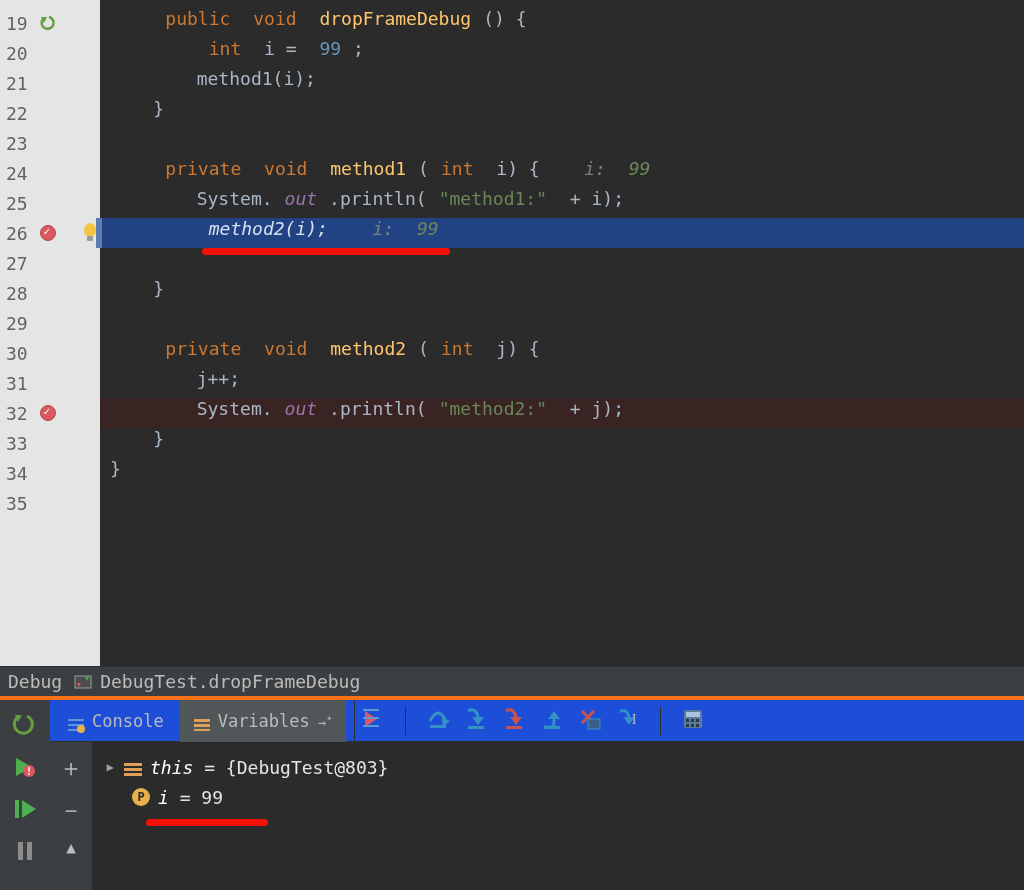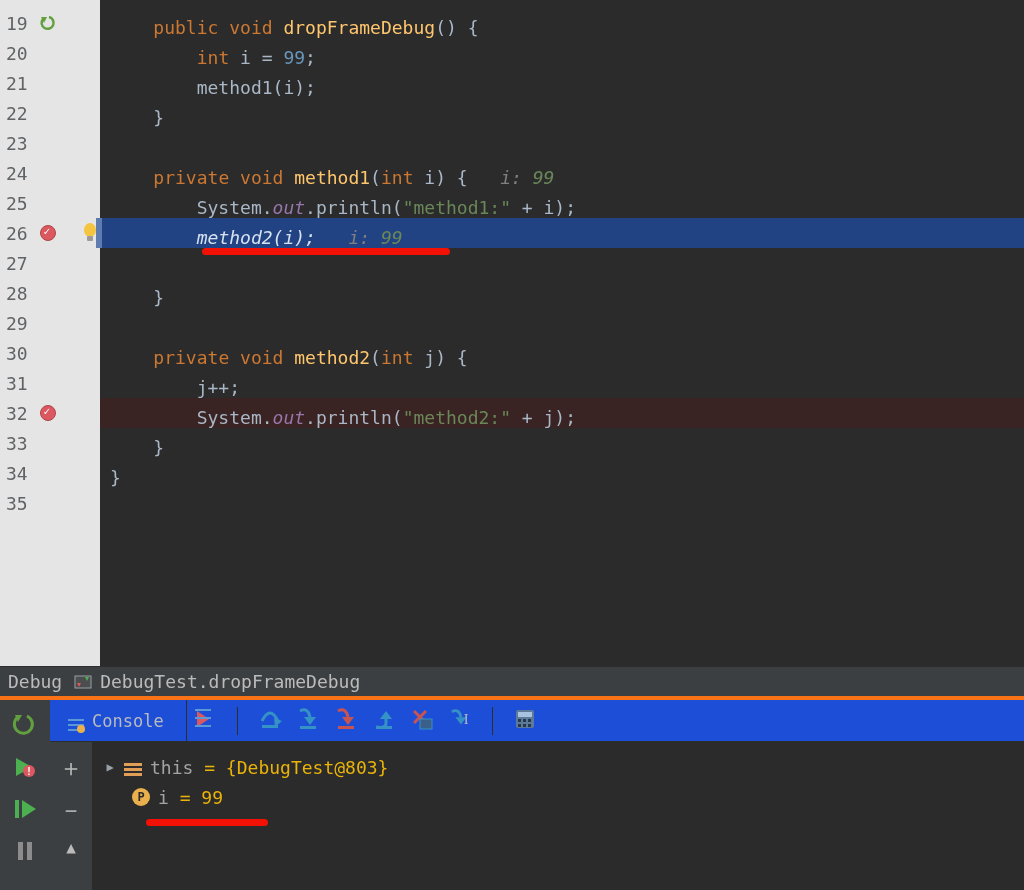--- a/index.html
+++ b/index.html
@@ -47,24 +47,25 @@
     gap:4px;
   }
   .code {
     flex:1 1 auto;
     padding-top:8px;
     position:relative;
   }
   .code-row {
     height:30px;
     display:flex;
-    align-items:flex-end;
+    align-items:flex-start;
     padding-left:10px;
     white-space:pre;
     position:relative;
+    gap:12px;
   }
   .row-highlight-exec { background:#214283; }
   .row-highlight-bp { background:#3a2323; }
 
   .exec-bar {
     position:absolute;
     left:-4px;
     top:0;
     width:6px;
     height:30px;
@@ -179,22 +180,22 @@
     flex:1;
     padding:10px 8px;
     color:#bbbbbb;
     font-size:18px;
     position:relative;
   }
   .var-row{height:30px;display:flex;align-items:center;gap:8px;padding-left:4px;}
   .expand-tri{font-size:12px;color:#9aa0a6;width:12px;text-align:center;}
   .obj-icon{width:18px;height:14px;}
   .p-badge{width:18px;height:18px;border-radius:50%;background:#eab04d;color:#2b2b2b;font-weight:bold;font-size:12px;display:flex;align-items:center;justify-content:center;font-family:Menlo,monospace;}
-  .var-name{color:#a3a3a3;}
-  .var-val{color:#eab308;}
+  .var-name{color:#ffffff;font-style:italic;}
+  .var-val{color:#e5e5e5;}
 
   
   .icon20{width:20px;height:20px;}
   svg{overflow:visible;}
 </style>
 </head>
 <body>
 
 <div class="editor">
   <div class="gutter" id="gutter">
@@ -351,20 +352,31 @@
         <span class="thread-icon">
           <svg viewBox="0 0 16 12">
               <rect x="0" y="0" width="16" height="2" fill="#5b99d6"></rect>
               <rect x="0" y="5" width="16" height="2" fill="#5b99d6"></rect>
               <rect x="0" y="10" width="16" height="2" fill="#5b99d6"></rect>
               <circle cx="13" cy="10" r="4" fill="#eab04d"></circle>
             </svg>
         </span>
         <span>Console</span>
       </div>
+      <div class="tab active">
+        <span class="thread-icon">
+          <svg viewBox="0 0 16 12">
+              <rect x="0" y="0" width="16" height="3" fill="#e09e57"></rect>
+              <rect x="0" y="5" width="16" height="3" fill="#e09e57"></rect>
+              <rect x="0" y="10" width="16" height="2" fill="#e09e57"></rect>
+            </svg>
+        </span>
+        <span>Variables</span>
+        <span style="color:#aaa;font-size:14px;">→<sup style="font-size:10px;">✦</sup></span>
+      </div>
 
       <div class="tab-extra-icons">
         <span>
           <svg class="icon20" viewBox="0 0 20 20">
               <polygon points="2,2 2,18 14,10" fill="#db5860"></polygon>
               <rect x="0" y="0" width="16" height="2" fill="#5b99d6"></rect>
               <rect x="0" y="8" width="16" height="2" fill="#5b99d6"></rect>
               <rect x="0" y="16" width="16" height="2" fill="#5b99d6"></rect>
             </svg>
         </span>

